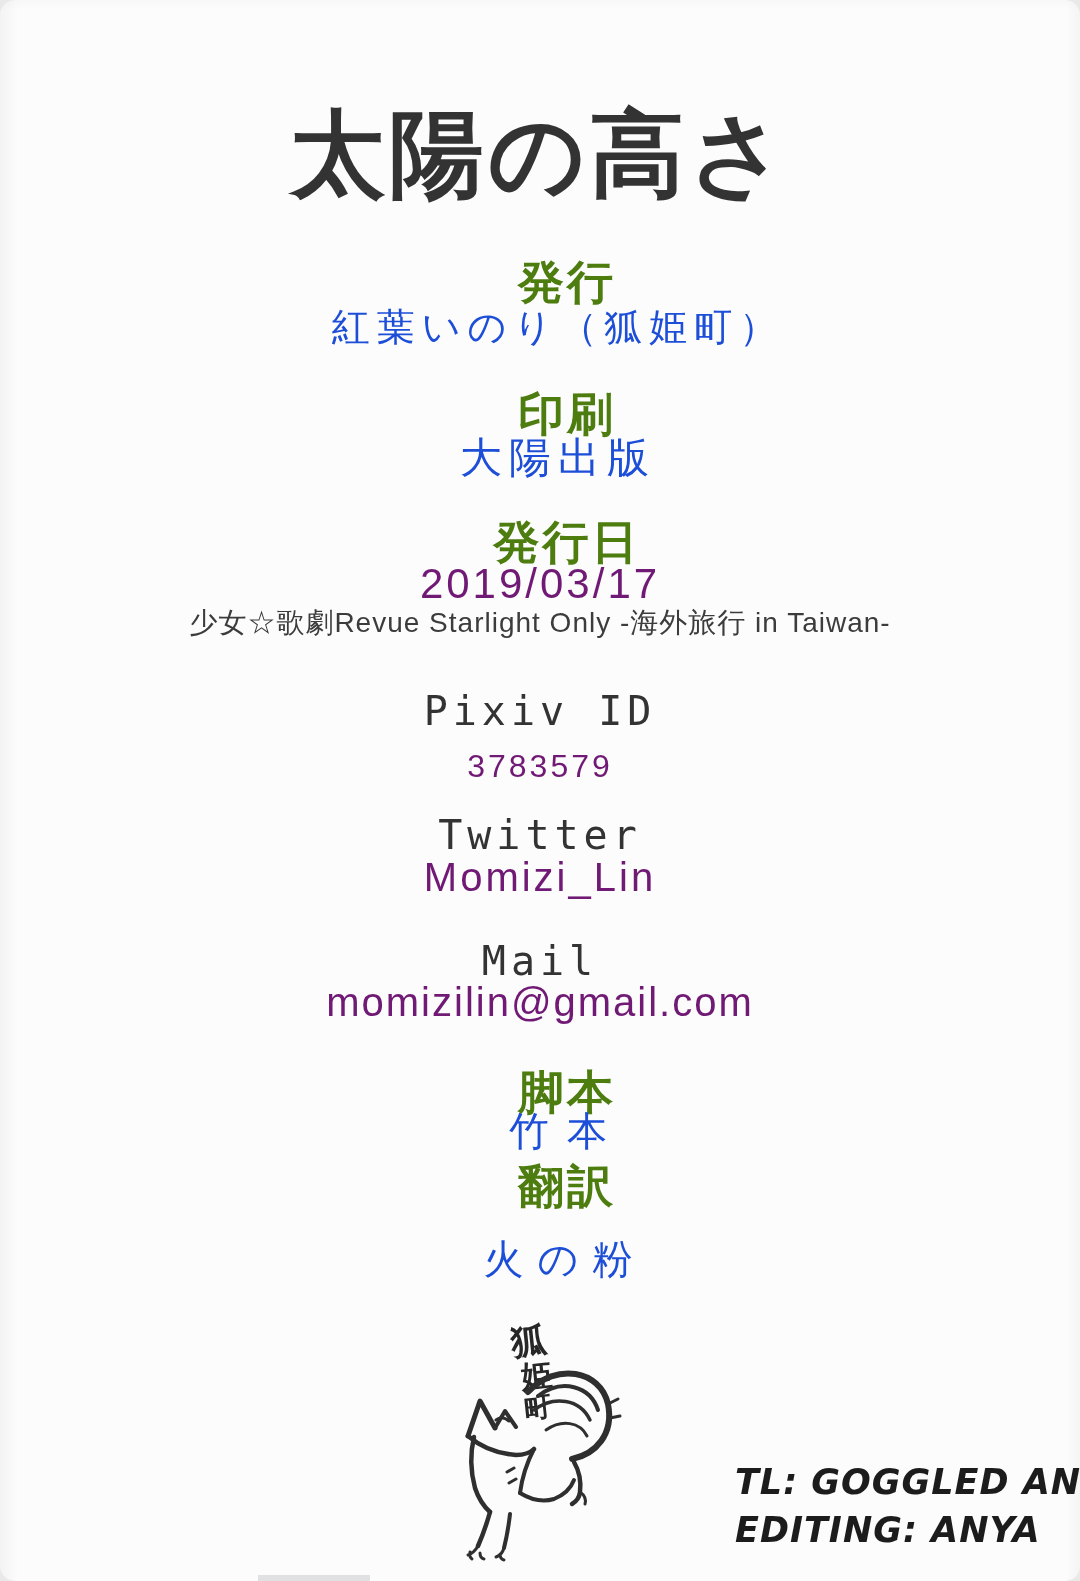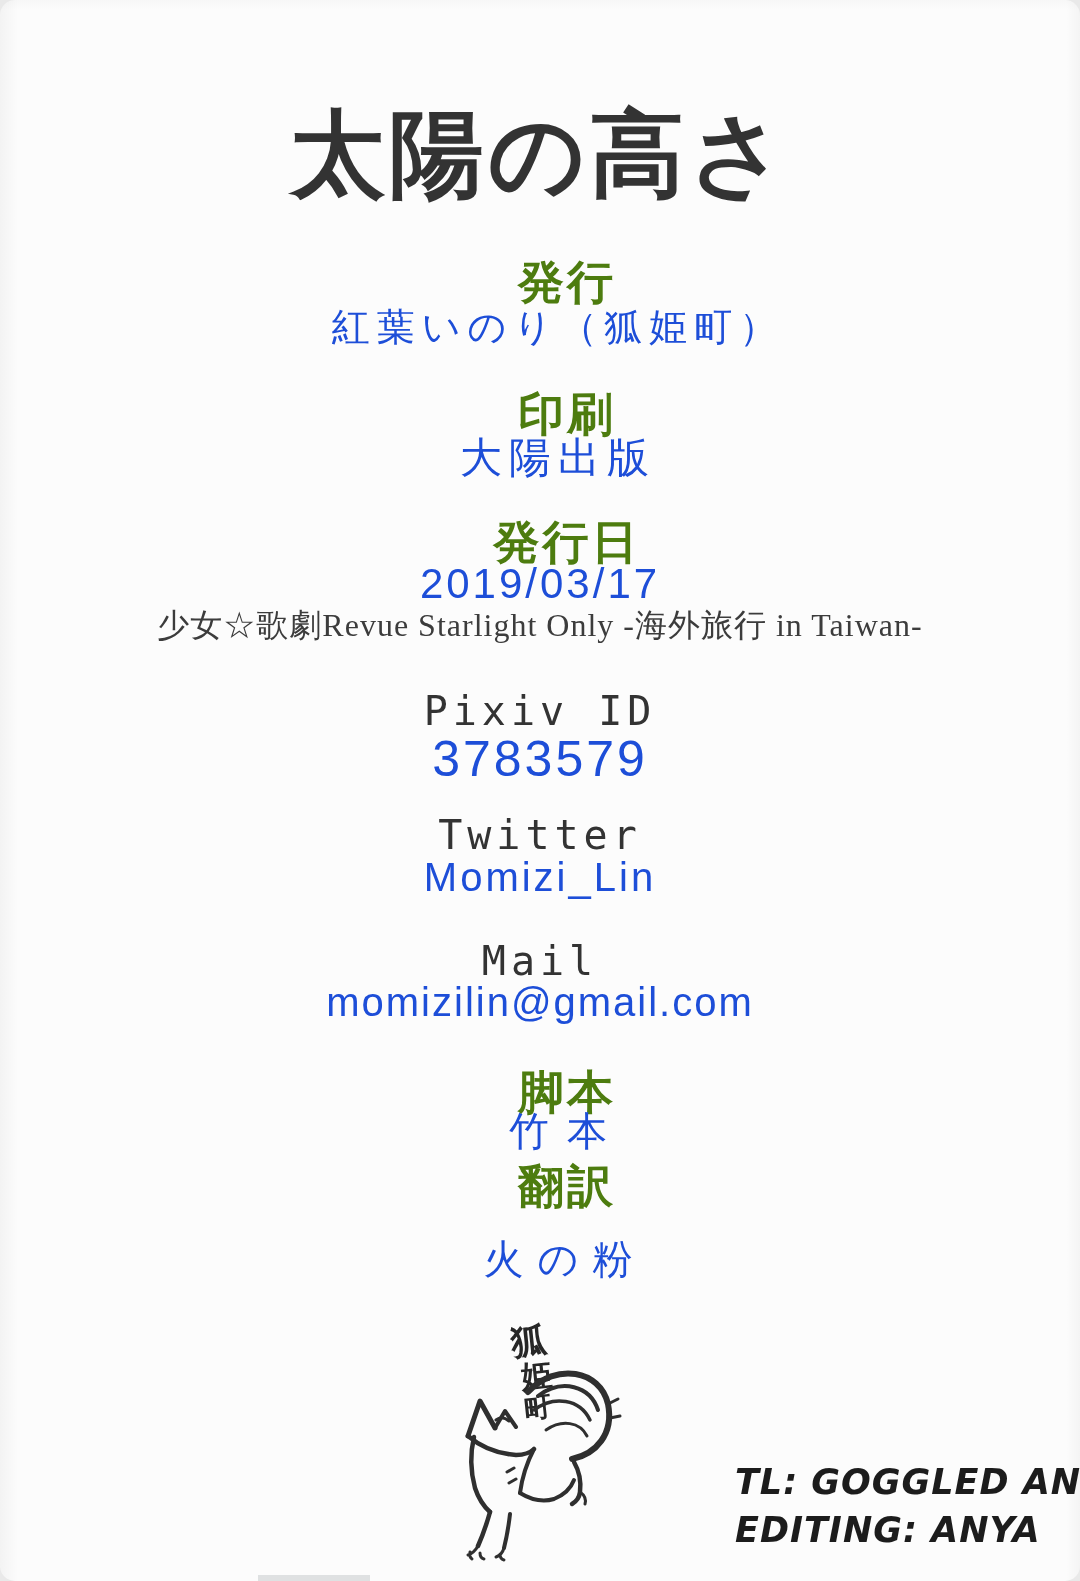--- a/index.html
+++ b/index.html
@@ -55,29 +55,29 @@
     font-weight:500;
     letter-spacing:7px;
     color:#1d4ed8;
     font-family:Liberation Sans, sans-serif;
     padding-left:18px;
   }
   .thin{
     font-size:38px;
     font-weight:200;
     letter-spacing:3px;
-    color:#1d4ed8;
+    color:#701a75;
     font-family:"Liberation Sans","DejaVu Sans",sans-serif;
   }
   .event-line{
-    font-size:32px;
+    font-size:28px;
     font-weight:200;
     letter-spacing:1px;
     color:#3c3c3c;
-    font-family:Liberation Serif, serif;
+    font-family:Liberation Sans, sans-serif;
     white-space:nowrap;
   }
   .credits{
     position:absolute;
     left:735px;top:1458px;
     font-size:35px;
     font-weight:bold;
     font-style:italic;
     letter-spacing:1px;
     line-height:1.38;
@@ -123,21 +123,21 @@
   </div>
 
   <div>
     <div class="center jp-heading" style="top:512px">発行日</div>
     <div class="center thin" style="top:560px;font-size:42px">2019/03/17</div>
     <div class="center event-line" style="top:604px">少女☆歌劇Revue Starlight Only -海外旅行 in Taiwan-</div>
   </div>
 
   <div>
     <div class="center latin-heading" style="top:688px">Pixiv ID</div>
-    <div class="center thin" style="top:730px;font-size:50px">3783579</div>
+    <div class="center thin" style="top:748px;font-size:32px">3783579</div>
   </div>
 
   <div>
     <div class="center latin-heading" style="top:812px">Twitter</div>
     <div class="center thin" style="top:855px;font-size:40px">Momizi_Lin</div>
   </div>
 
   <div>
     <div class="center latin-heading" style="top:938px">Mail</div>
     <div class="center thin" style="top:980px;font-size:40px;letter-spacing:2px">momizilin@gmail.com</div>

